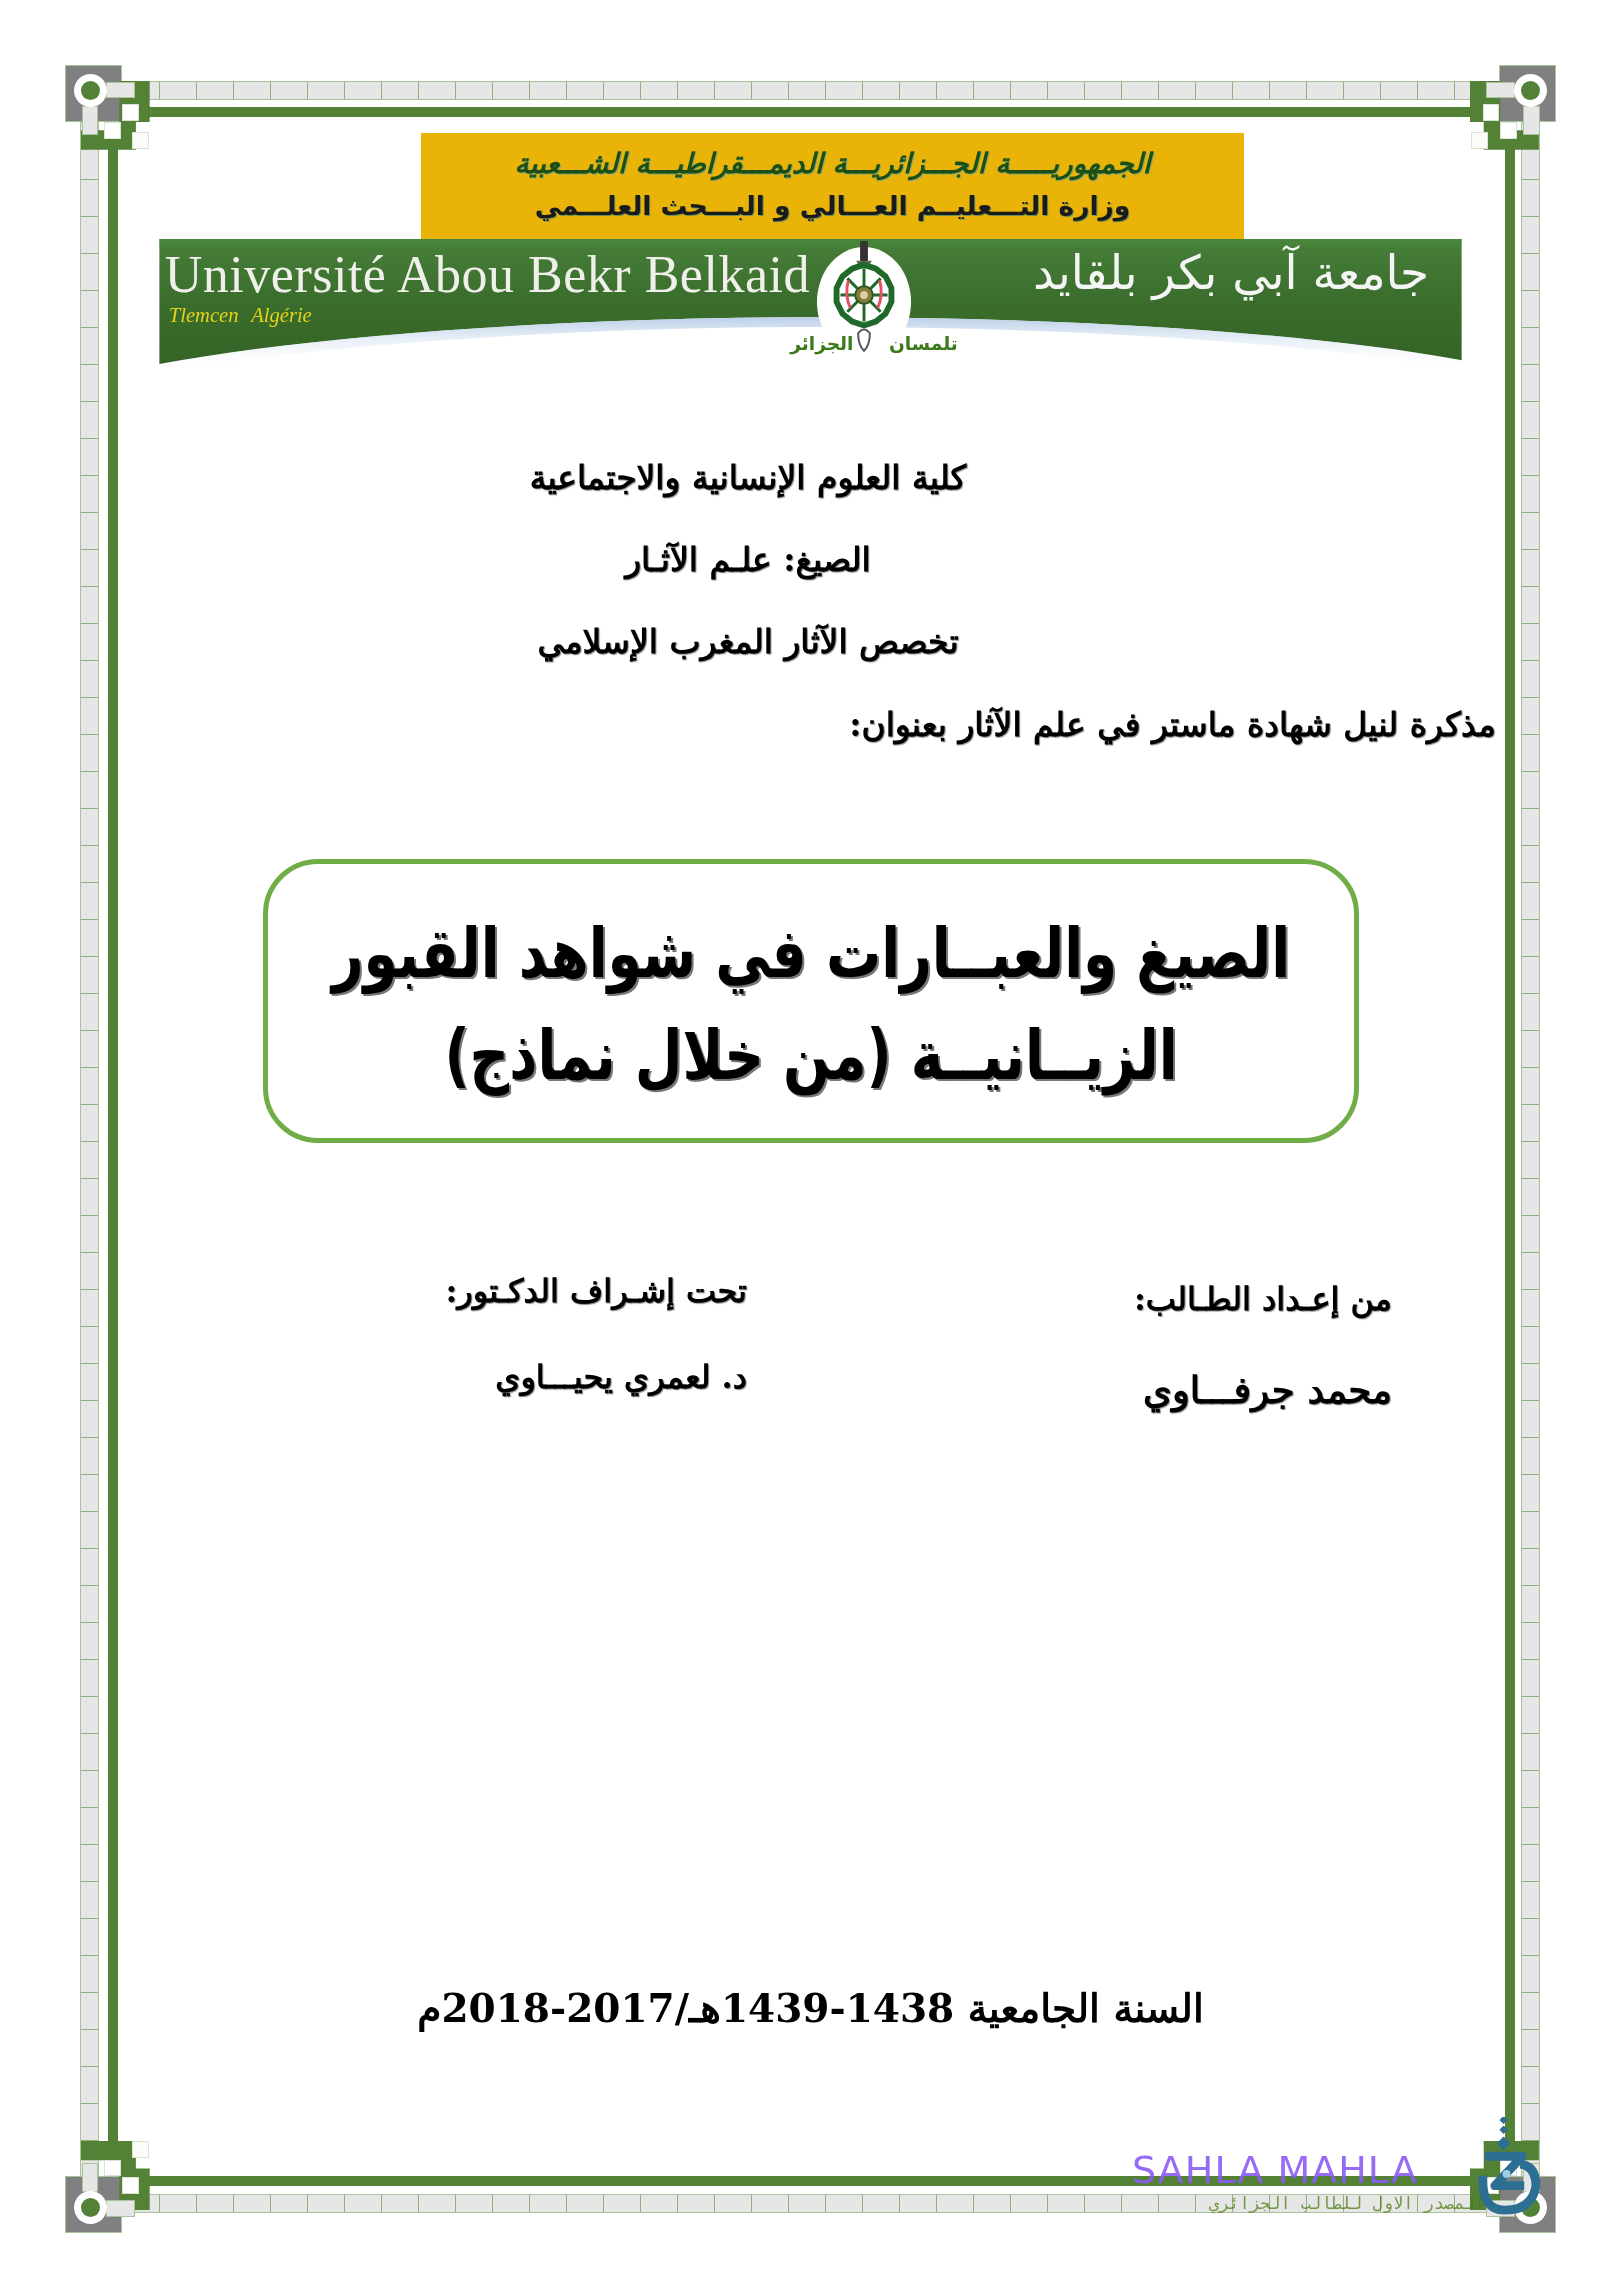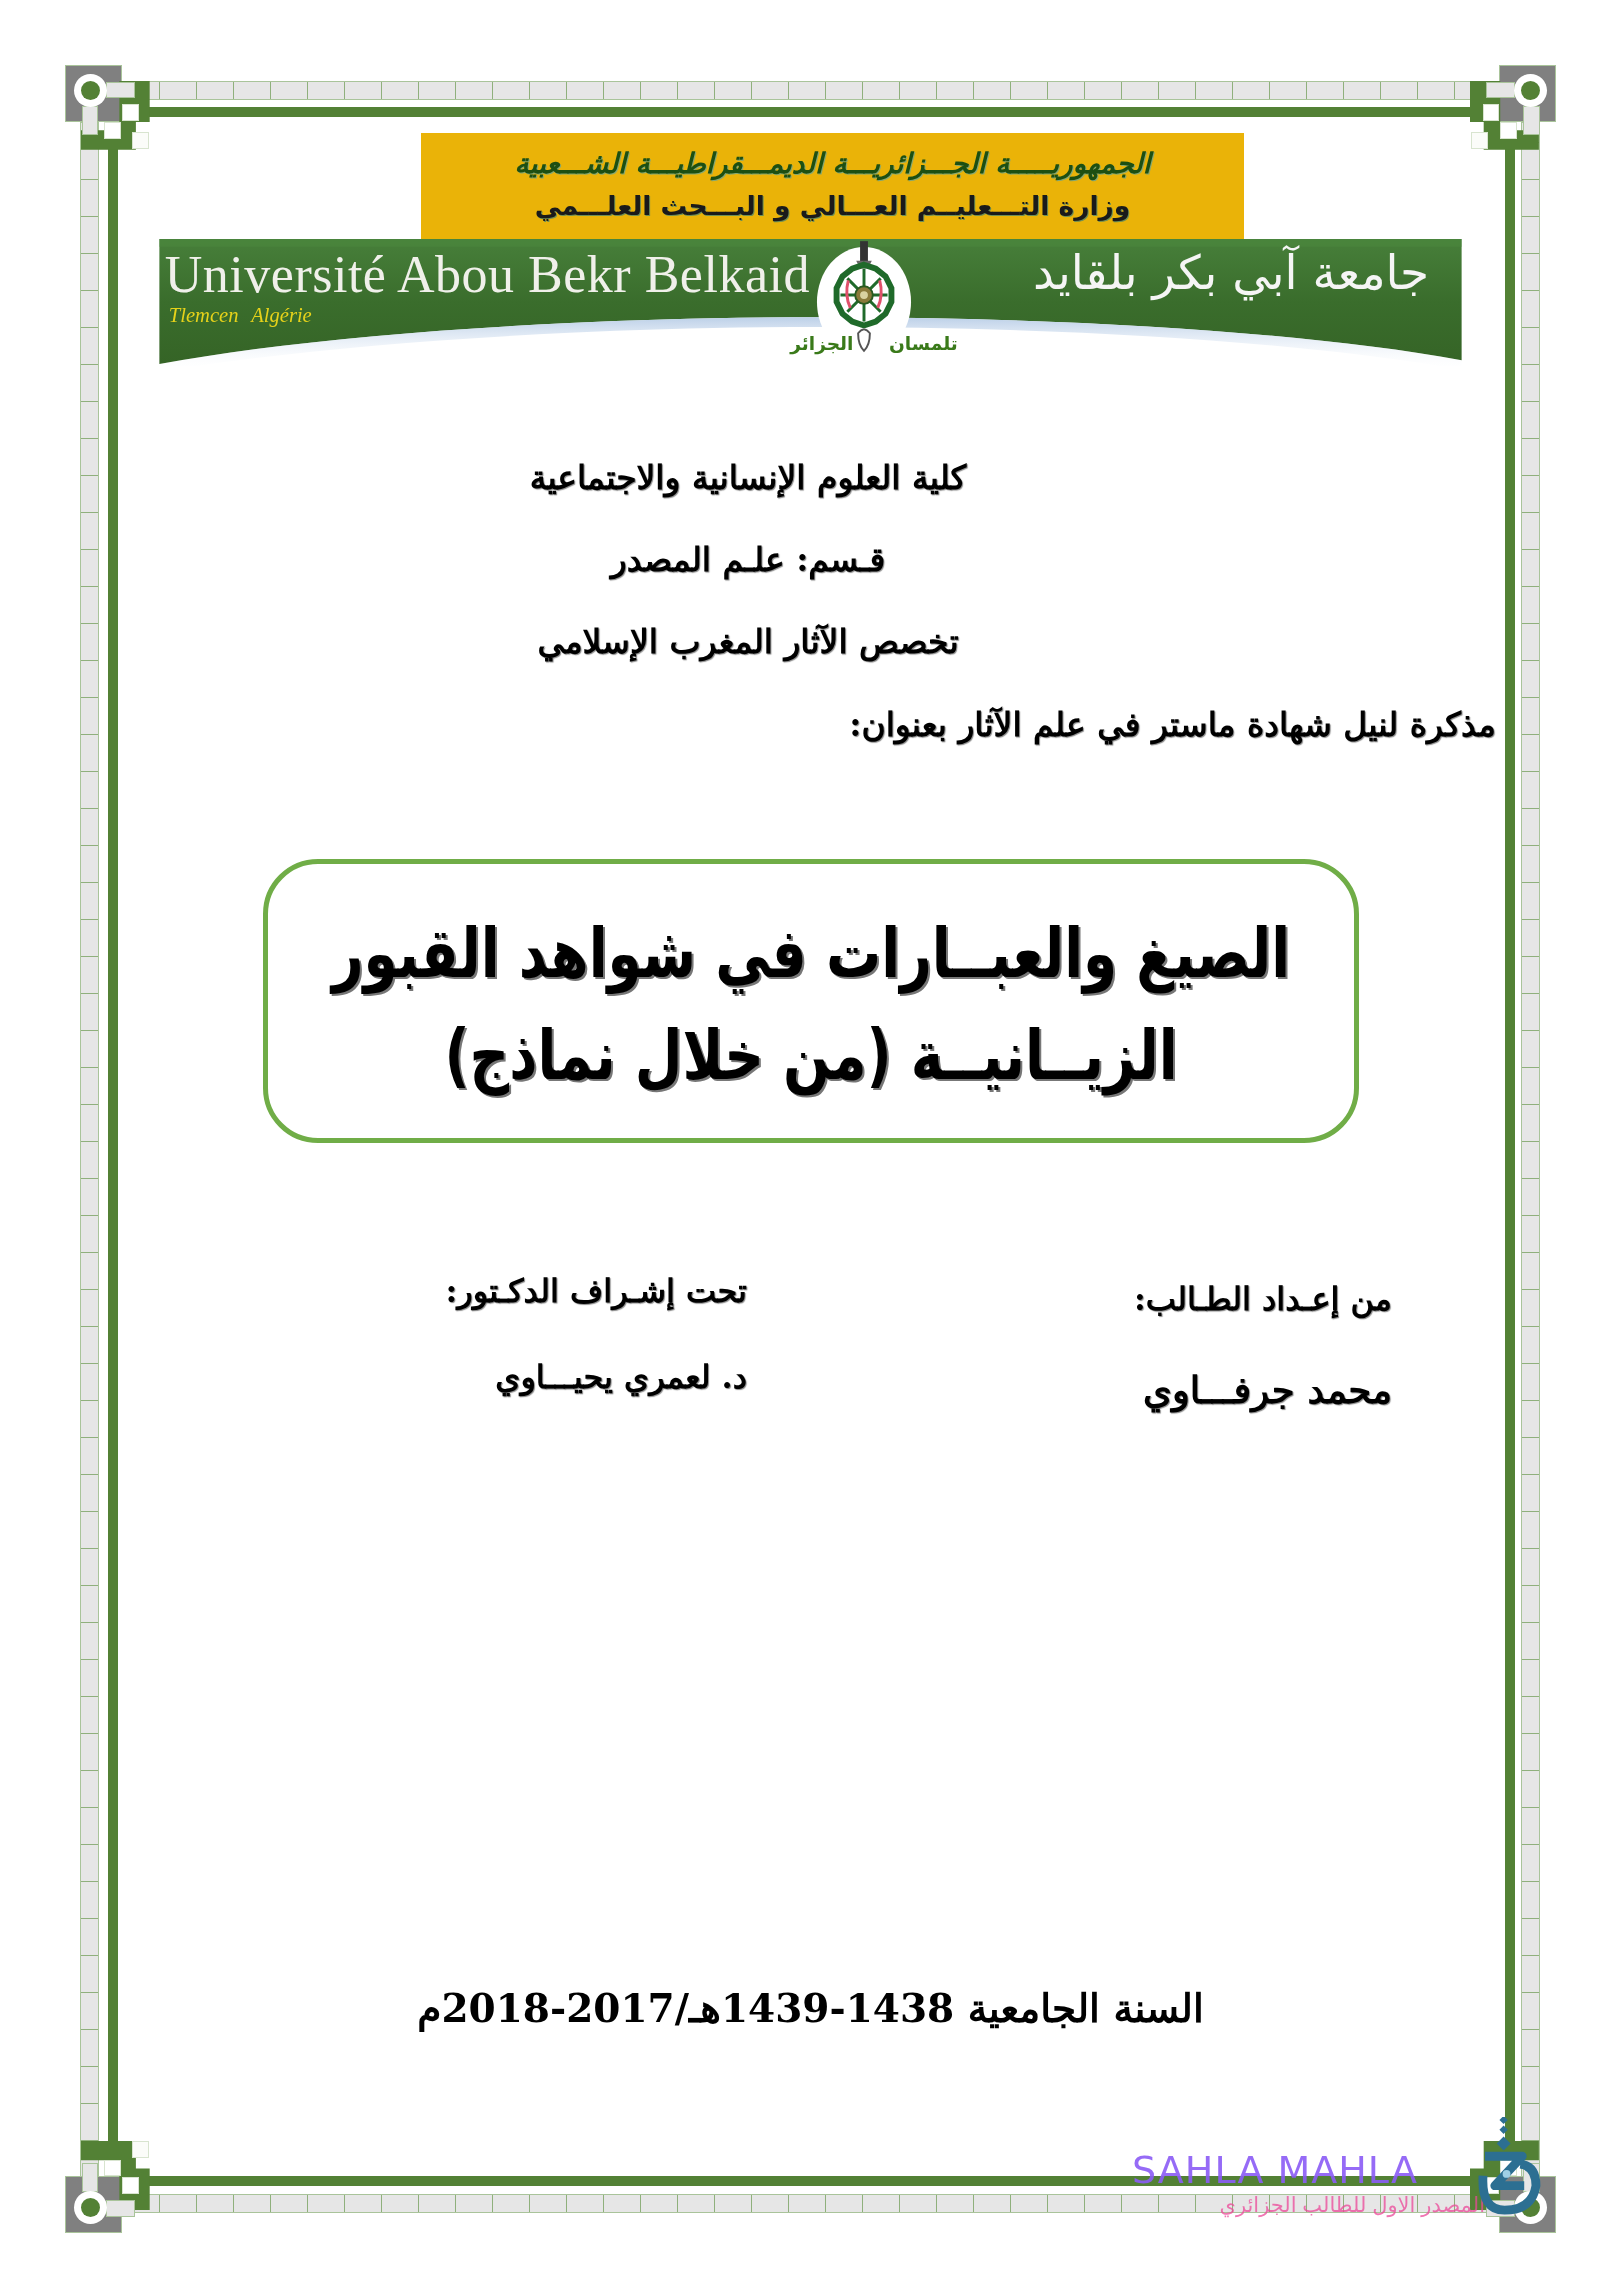--- a/index.html
+++ b/index.html
@@ -60,21 +60,21 @@
     .col-text { position: absolute; direction: rtl; font-family: "DejaVu Serif", serif; font-weight: bold;
                 font-size: 32px; white-space: nowrap; text-shadow: 1px 1px 1px #888; }
 
     .year { position: absolute; left: 0; width: 1621px; top: 1985px; text-align: center; direction: rtl;
             font-family: "DejaVu Serif", serif; font-weight: bold; font-size: 39px; }
 
     
     .wm { position: absolute; left: 1132px; top: 2148px; font-family: "DejaVu Sans", sans-serif;
           font-size: 38px; letter-spacing: 1px; color: #8b5cf6; opacity: 0.9; white-space: nowrap; }
     .wm-sub { position: absolute; left: 1132px; top: 2193px; width: 353px; text-align: right; direction: rtl;
-              font-family: Liberation Sans, sans-serif; font-size: 21px; color: #ec4899; opacity: 0.75; white-space: nowrap; }
+              font-family: Liberation Mono, monospace; font-size: 17px; color: #4d7c0f; opacity: 0.75; white-space: nowrap; }
     .wm-logo { position: absolute; left: 1475px; top: 2117px; width: 69px; height: 103px; }
   </style>
 </head>
 <body>
 
 <div>
 
   <div class="strip-h" style="top:81px;"></div>
   <div class="strip-h" style="top:2194px;"></div>
   <div class="strip-v" style="left:80px;"></div>
@@ -168,21 +168,21 @@
     <line x1="67" y1="40" x2="33" y2="74"></line>
   </g>
   <path d="M34 42 Q30 57 36 70 M66 42 Q70 57 64 70" fill="none" stroke="#e0506a" stroke-width="3"></path>
   <circle cx="50" cy="57" r="9" fill="#8a7a3a" stroke="#2a5a20" stroke-width="2"></circle>
   <circle cx="50" cy="57" r="4" fill="#d9d2a0"></circle>
   <path d="M44 96 Q50 88 56 96 Q56 108 50 114 Q44 108 44 96 Z" fill="none" stroke="#555" stroke-width="2"></path>
 </svg>
 <div class="emblem-cap">تلمسان الجزائر</div>
 
 <div class="center-line" style="top:453px;">كلية العلوم الإنسانية والاجتماعية</div>
-<div class="center-line" style="top:535px;">قـسم: علـم المصدر</div>
+<div class="center-line" style="top:535px;">الصيغ: علـم الآثـار</div>
 <div class="center-line" style="top:617px;">تخصص الآثار المغرب الإسلامي</div>
 <div class="center-line" style="top:700px;text-align:right;">مذكرة لنيل شهادة ماستر في علم الآثار بعنوان:</div>
 
 <div class="title-box">
   <div class="title-line" style="top:55px;">الصيغ والعبــارات في شواهد القبور</div>
   <div class="title-line" style="top:157px;">الزيــانيــة (من خلال نماذج)</div>
 </div>
 
 <div class="col-text" style="right:229px; top:1280px;">من إعـداد الطـالب:</div>
 <div class="col-text" style="right:229px; top:1368px; font-size:37px;">محمد جرفـــاوي</div>

